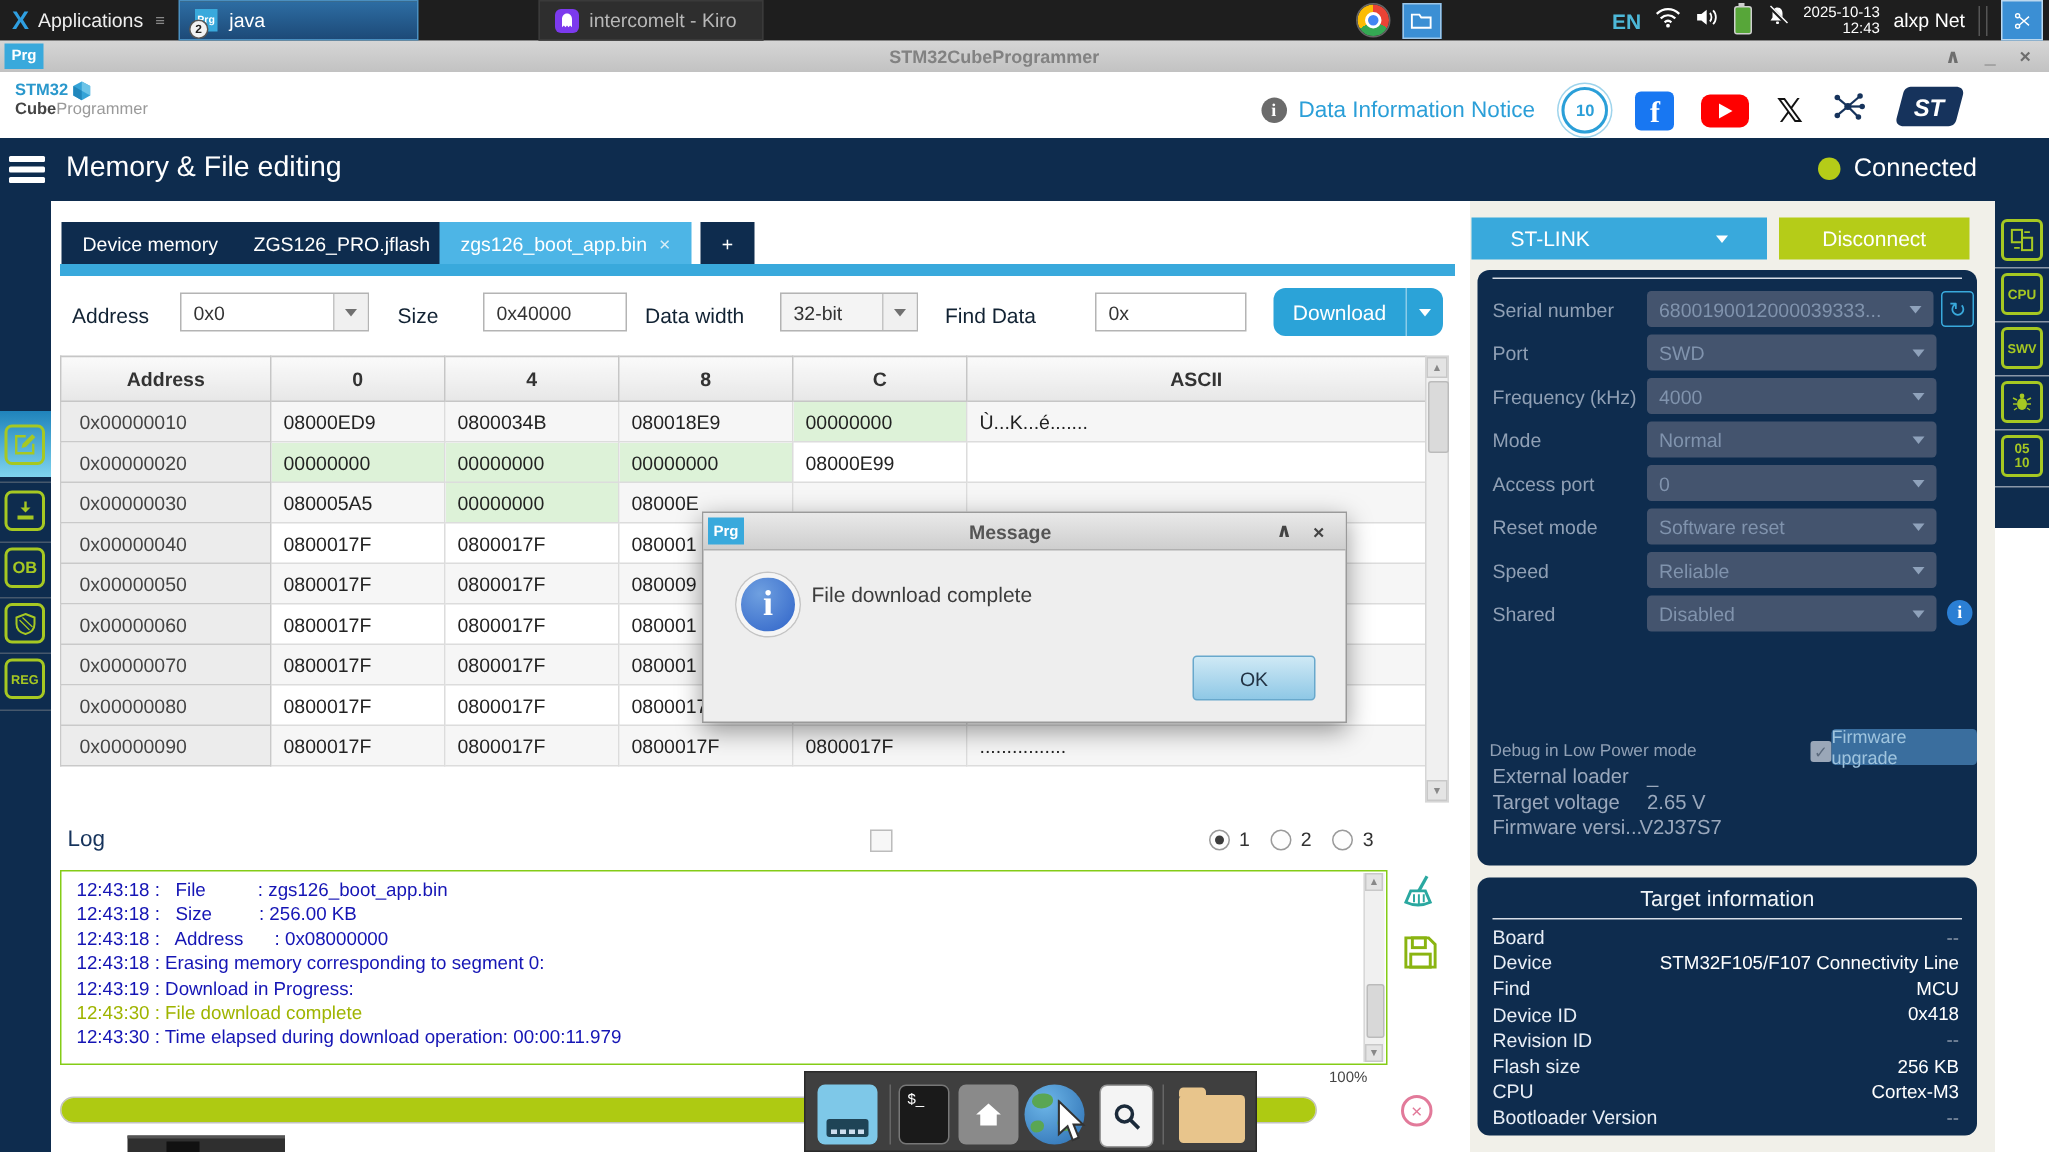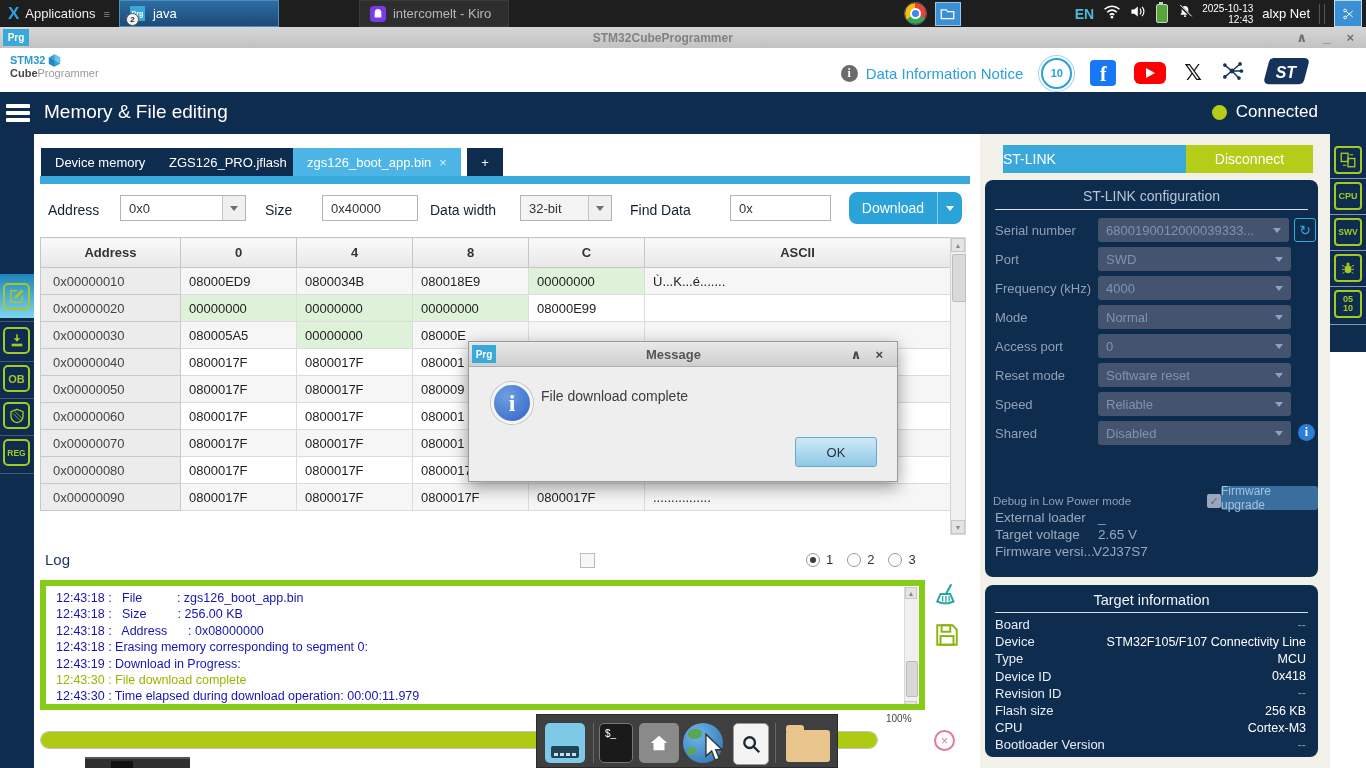--- a/index.html
+++ b/index.html
@@ -112,39 +112,39 @@
   .scr-btn{width:14px;height:14px;background:#e4e4e4;border:1px solid #c8c8c8;box-sizing:border-box;color:#888;font-size:7px;
     display:flex;align-items:center;justify-content:center;}
   .scr-thumb{position:absolute;left:1px;top:16px;width:12px;height:46px;background:#dadada;border:1px solid #bbb;border-radius:2px;}
 
   
   .log-title{position:absolute;left:11px;top:417px;font-size:15px;color:#16335c;}
   .chk{position:absolute;width:15px;height:15px;border:1px solid #bcbcbc;background:#f7f7f7;box-sizing:border-box;}
   .log-head-lbl{position:absolute;font-size:14px;color:#16335c;margin-top:45px;}
   .radio{width:14px;height:14px;border-radius:50%;border:1px solid #9a9a9a;background:#fdfdfd;display:inline-block;position:relative;box-sizing:border-box;}
   .radio.checked::after{content:'';position:absolute;left:3px;top:3px;width:6px;height:6px;border-radius:50%;background:#3c3c3c;}
-  .logbox{position:absolute;left:6px;top:446px;width:885px;height:130px;border:6px solid #84cc16;background:#fff;
+  .logbox{position:absolute;left:6px;top:446px;width:885px;height:130px;border:1px solid #84cc16;background:#fff;
     overflow:hidden;box-sizing:border-box;}
   .log-line{white-space:pre;font-size:12.5px;line-height:16.4px;color:#1515b5;padding-left:10px;}
   .log-line.green{color:#9fb400;}
   .log-line:first-child{margin-top:4px;}
   .logscroll{position:absolute;right:1px;top:1px;width:13px;height:126px;background:#f0f0f0;border-left:1px solid #d8d8d8;}
   .lthumb{position:absolute;left:1px;top:74px;width:10px;height:34px;background:#d8d8d8;border:1px solid #bbb;border-radius:2px;}
 
   
   .pbar{position:absolute;left:6px;top:597px;width:838px;height:18px;border:1px solid #c2c2c2;border-radius:9px;background:#fff;box-sizing:border-box;}
   .pfill{height:100%;width:100%;border-radius:8px;background:#aeca12;}
   .ppct{position:absolute;left:852px;top:579px;font-size:10px;color:#444;}
   .pclose{position:absolute;left:900px;top:596px;width:21px;height:21px;border-radius:50%;border:2px solid #e27a9a;
     color:#e27a9a;font-size:13px;display:flex;align-items:center;justify-content:center;box-sizing:border-box;}
 
   
   .rpanel{left:980px;top:134px;width:350px;height:634px;background:#f1f0e9;}
-  .stlink-dd{position:absolute;left:23px;top:11px;width:197px;height:28px;background:#39a9dc;color:#fff;font-size:14px;
-    display:flex;align-items:center;padding:0 0;box-sizing:border-box;}
+  .stlink-dd{position:absolute;left:1px;top:11px;width:197px;height:28px;background:#39a9dc;color:#fff;font-size:14px;
+    display:flex;align-items:center;padding:0 26px;box-sizing:border-box;}
   .stlink-dd .caret{margin-left:auto;}
   .disc-btn{position:absolute;left:206px;top:11px;width:127px;height:28px;background:#b5cc18;color:#fff;font-size:14px;
     display:flex;align-items:center;justify-content:center;}
   .cfg-panel{position:absolute;left:5px;top:46px;width:333px;height:397px;background:#0e2c4e;border-radius:8px;}
   .cfg-title{text-align:center;color:#b8c4d4;font-size:14px;padding-top:8px;}
   .cfg-hr{margin:5px 10px 6px 10px;height:1px;background:#d7dde6;}
   .cfg-row{position:relative;height:29px;}
   .cfg-label{position:absolute;left:10px;top:7px;font-size:13px;color:#90a0b5;}
   .cfg-select{position:absolute;left:113px;top:2px;width:193px;height:24px;background:#44546e;border-radius:3px;
     color:#8093ad;font-size:13px;display:flex;align-items:center;padding:0 8px;box-sizing:border-box;}
@@ -614,21 +614,20 @@
   </div>
 
   <div class="a rpanel">
     <div class="stlink-dd">
       <span>ST-LINK</span>
         <span class="caret white"></span>
     </div>
     <div class="disc-btn">Disconnect</div>
 
     <div class="cfg-panel">
-      <div class="cfg-title">ST-LINK configuration</div>
       <div class="cfg-hr"></div>
       <div id="cfg-rows">
           <div class="cfg-row">
             <span class="cfg-label">Serial number</span>
             <div class="cfg-select short">
               <span>6800190012000039333...</span>
               <span class="caret"></span>
             </div>
             <span class="refresh-btn">↻</span>
           </div>
@@ -700,21 +699,21 @@
       <div id="ti-rows">
           <div class="ti-row">
             <span class="ti-label">Board</span>
             <span class="ti-value muted">--</span>
           </div>
           <div class="ti-row">
             <span class="ti-label">Device</span>
             <span class="ti-value">STM32F105/F107 Connectivity Line</span>
           </div>
           <div class="ti-row">
-            <span class="ti-label">Type</span>
+            <span class="ti-label">Find</span>
             <span class="ti-value">MCU</span>
           </div>
           <div class="ti-row">
             <span class="ti-label">Device ID</span>
             <span class="ti-value">0x418</span>
           </div>
           <div class="ti-row">
             <span class="ti-label">Revision ID</span>
             <span class="ti-value muted">--</span>
           </div>

